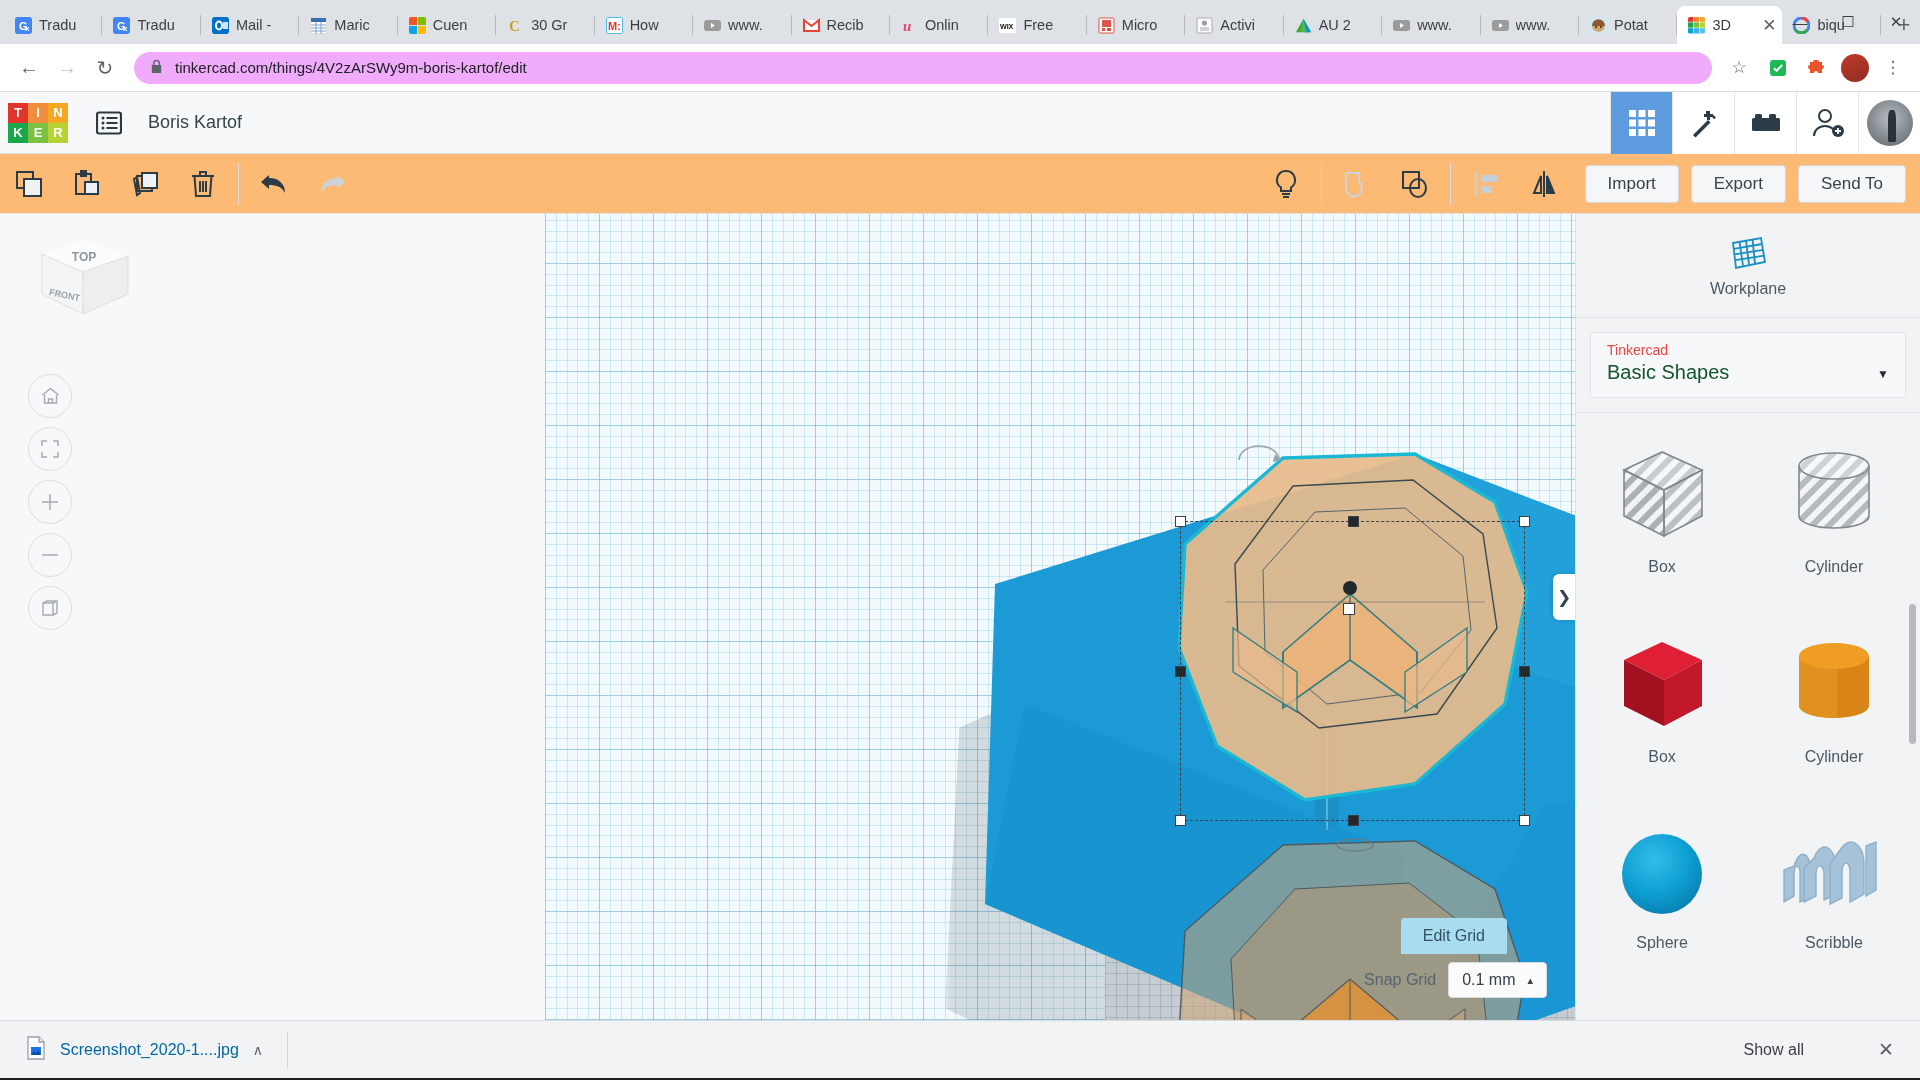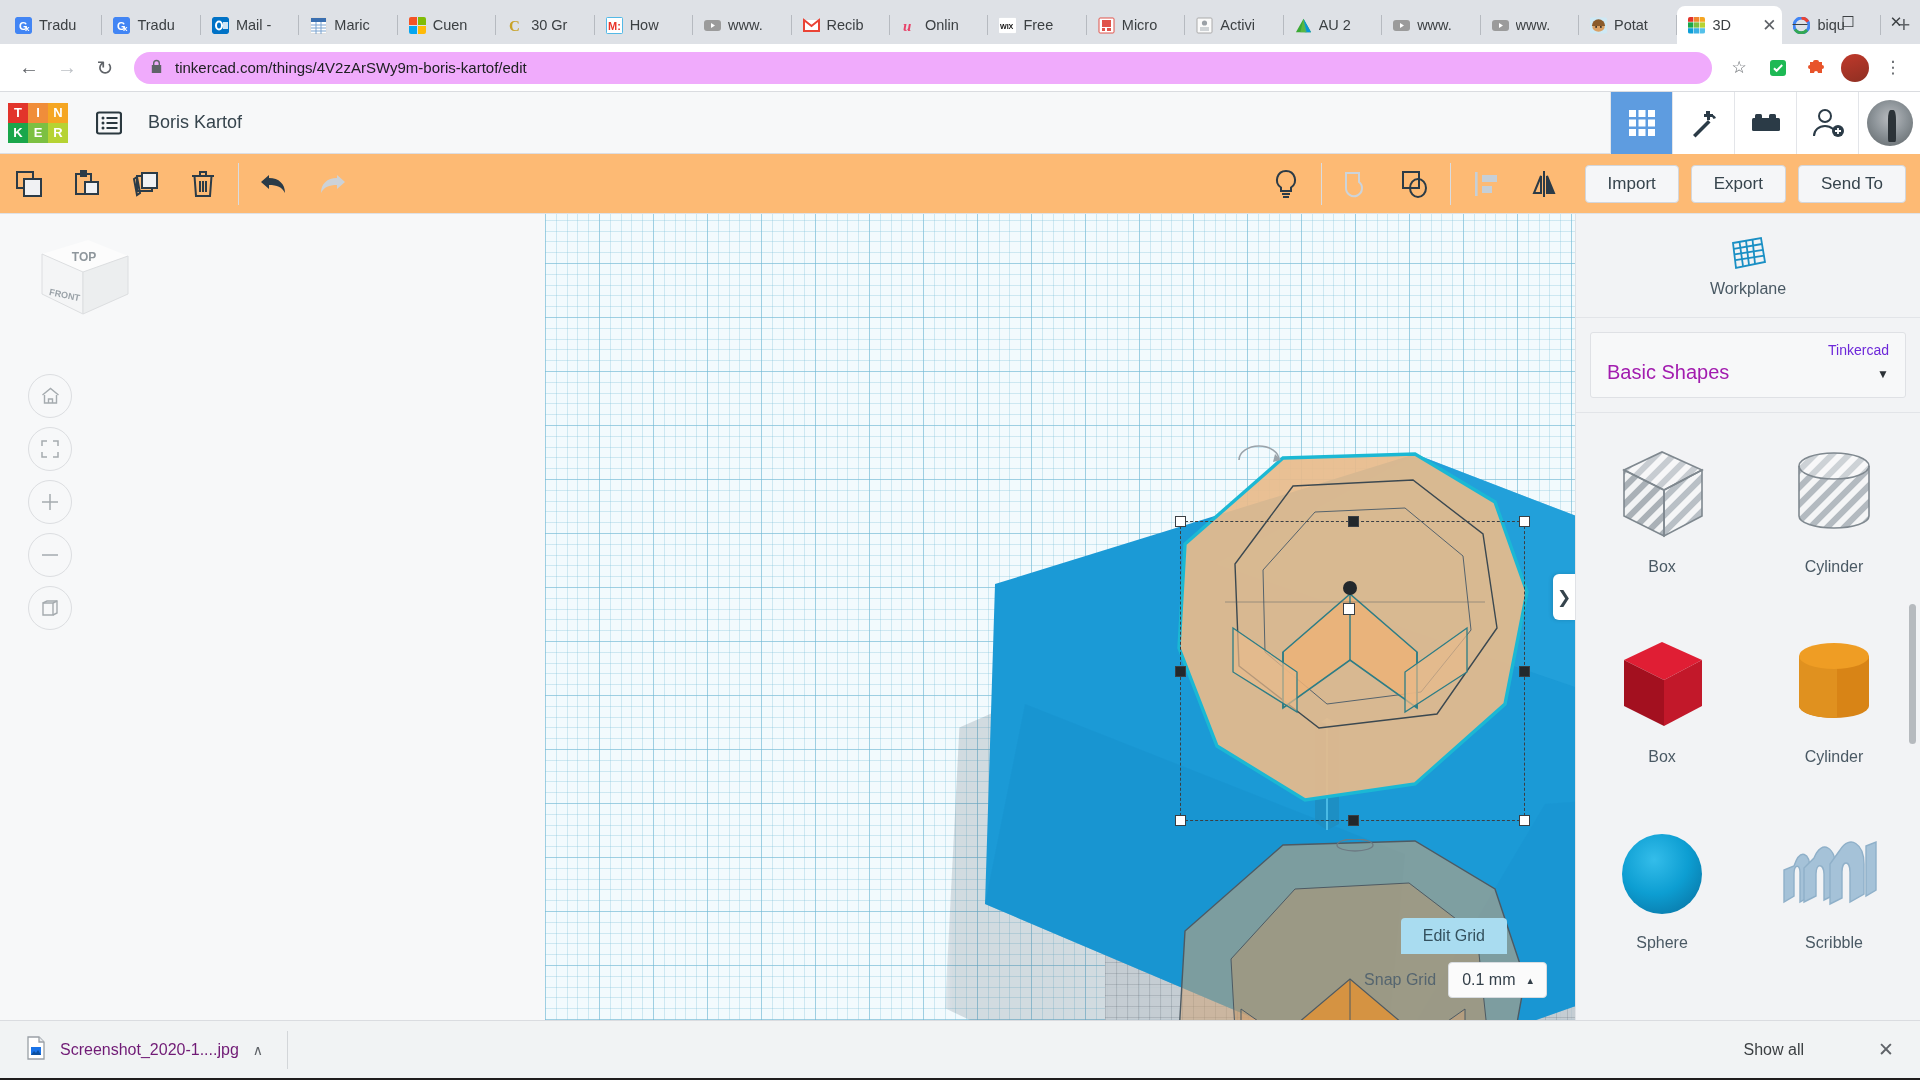--- a/index.html
+++ b/index.html
@@ -171,38 +171,38 @@
   #rightbar { width:345px; flex:0 0 345px; background:#f2f3f5;
     border-left:1px solid #e0e2e6; position:relative; }
   #rb-tools { display:flex; height:104px; border-bottom:1px solid #e2e4e8; }
   .rb-tool { flex:1; display:flex; flex-direction:column; align-items:center;
     justify-content:center; gap:7px; }
   .rb-tool-lbl { font-size:16px; color:#4a5964; }
   #rb-select {
     margin:14px 14px 0; background:#f7f8f9; border:1px solid #dfe1e5;
     border-radius:3px; padding:9px 16px 13px; position:relative;
   }
-  #rb-select .sml { font-size:14px; color:#6d28d9;text-align:right; }
-  #rb-select .big { font-size:20px; color:#a21caf; margin-top:3px; }
+  #rb-select .sml { font-size:14px; color:#ef4444; }
+  #rb-select .big { font-size:20px; color:#14532d; margin-top:3px; }
   #rb-select .dd { position:absolute; right:16px; bottom:16px; font-size:12px;
     color:#2b3136; }
   #rb-grid { margin-top:14px; border-top:1px solid #e2e4e8;
     display:grid; grid-template-columns:1fr 1fr; }
   .rb-shape { height:190px; display:flex; flex-direction:column;
     align-items:center; justify-content:center; gap:10px; }
   .rb-shape-lbl { font-size:16px; color:#4a5964; }
   #rb-scroll { position:absolute; right:4px; top:390px; width:7px; height:140px;
     background:#b6babe; border-radius:4px; }
 
   
   #downloadbar { height:58px; background:#f1f3f4; border-top:1px solid #dadce0;
     display:flex; align-items:center; position:relative; }
   #dl-item { display:flex; align-items:center; gap:14px; margin-left:26px;
     padding-right:24px; border-right:1px solid #d3d6d9; height:38px; }
-  #dl-name { font-size:16px; color:#701a75; }
+  #dl-name { font-size:16px; color:#0369a1; }
   #dl-caret { font-size:14px; color:#5f6368; }
   #dl-showall { position:absolute; right:100px; font-size:16px; color:#3c4043;
     padding:7px 16px; }
   #dl-close { position:absolute; right:26px; font-size:19px; color:#5f6368; }
 
   
   #taskbar { height:50px; background:#1f1d1d; display:flex; align-items:center;
     position:relative; }
   #start { width:54px; height:50px; display:flex; align-items:center;
     justify-content:center; }

